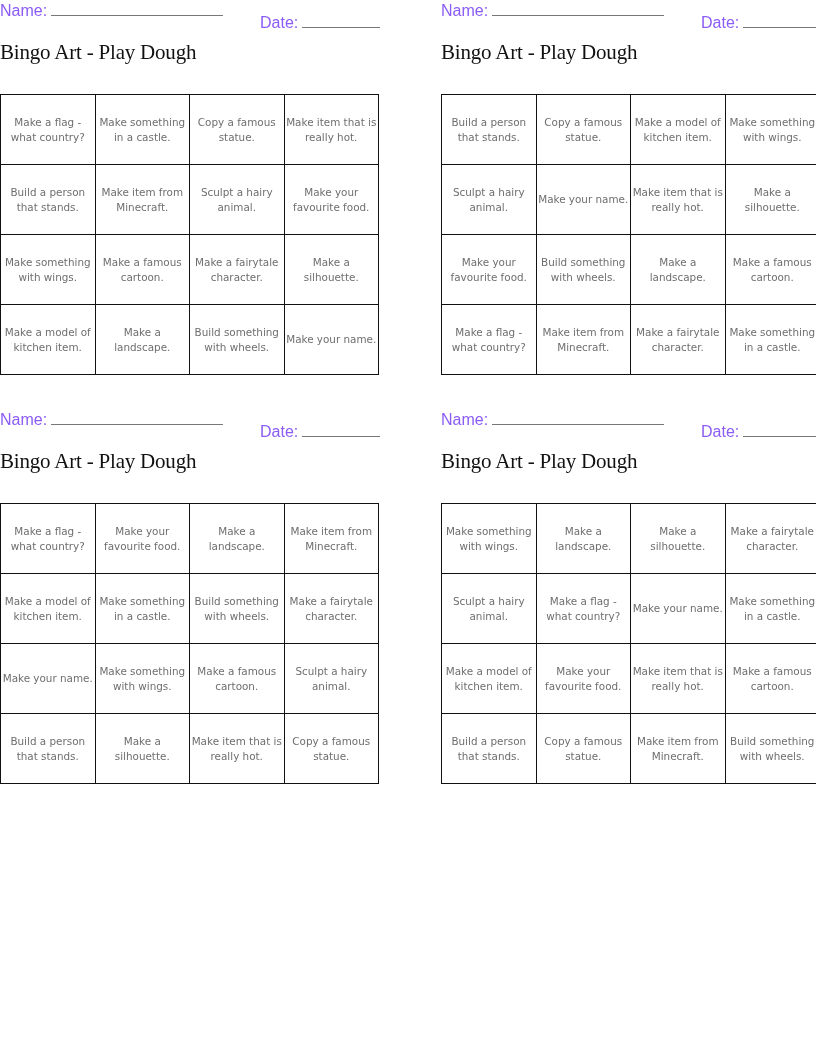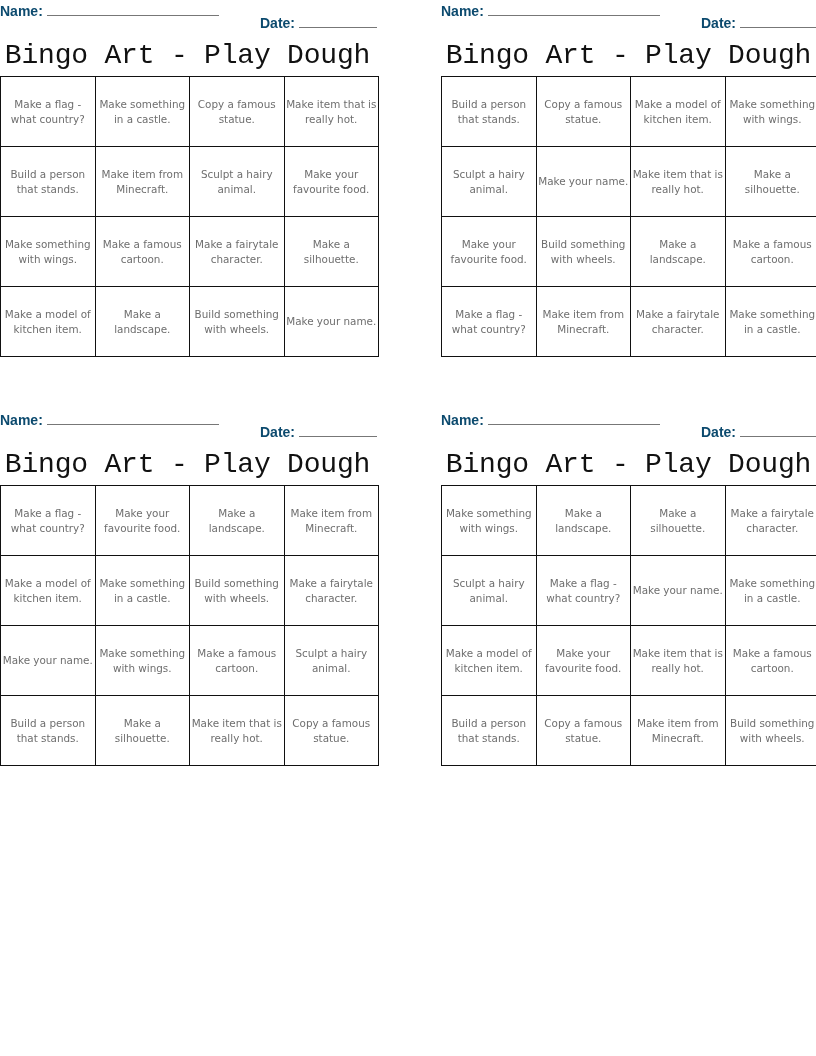--- a/index.html
+++ b/index.html
@@ -23,24 +23,23 @@
     .card.c2 { left: 0px; top: 409px; }
     .card.c3 { left: 441px; top: 409px; }
 
     .header-line {
       position: absolute;
       top: 2px;
       left: 0;
       width: 375px;
       height: 18px;
       font-family: "Liberation Sans", sans-serif;
-      font-size: 14px;
-      color: #0c4a6e;
+      font-size: 16px;
+      color: #8b5cf6;
       white-space: nowrap;
-      font-weight: bold;
     }
     .field-name {
       position: absolute;
       left: 0;
       top: 0;
     }
     .field-date {
       position: absolute;
       left: 260px;
       top: 12px;
@@ -53,30 +52,29 @@
       margin-left: 4px;
     }
     .blank.name { width: 172px; }
     .blank.date { width: 78px; }
 
     .title {
       position: absolute;
       top: 40px;
       left: 0;
       width: 375px;
-      text-align: center;
-      font-family: Liberation Mono, monospace;
-      font-size: 28px;
+      font-family: Liberation Serif, serif;
+      font-size: 21px;
       color: #111;
       letter-spacing: -0.2px;
     }
 
     .grid {
       position: absolute;
-      top: 76px;
+      top: 94px;
       left: 0;
       width: 374px;
       height: 279px;
       border-collapse: collapse;
       table-layout: fixed;
     }
     .grid td {
       border: 1px solid #111;
       width: 93.5px;
       height: 69px;

